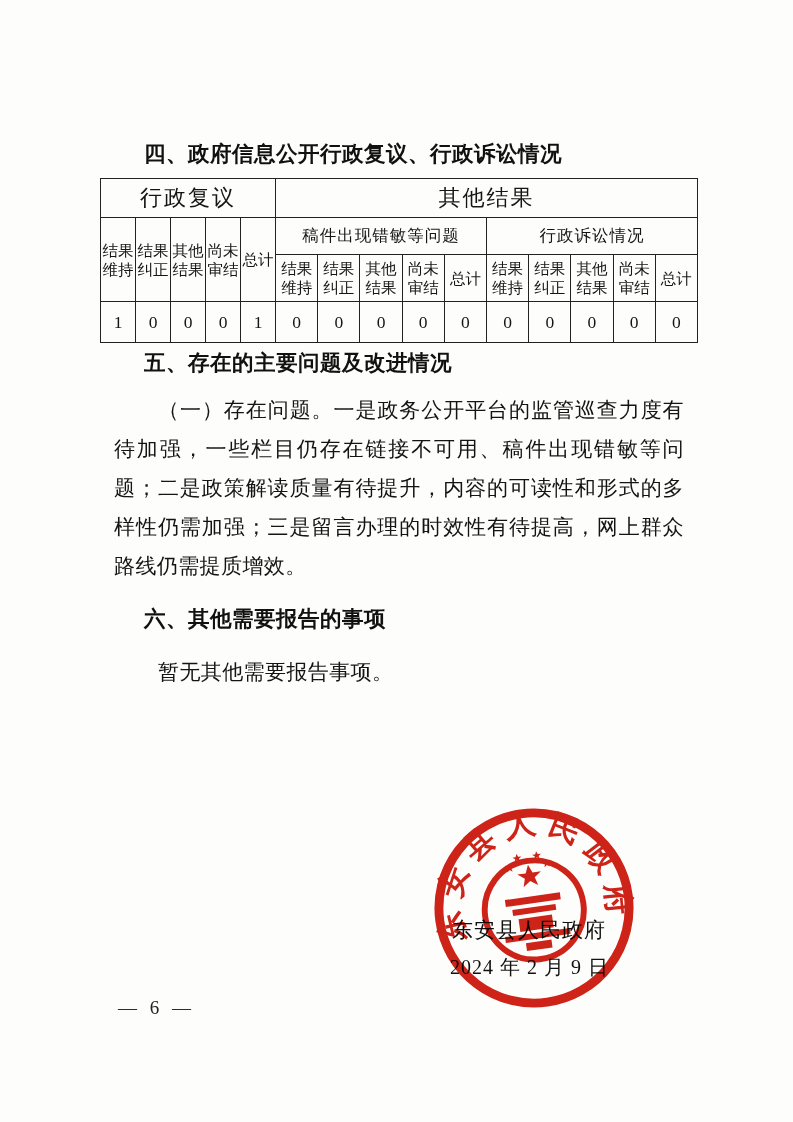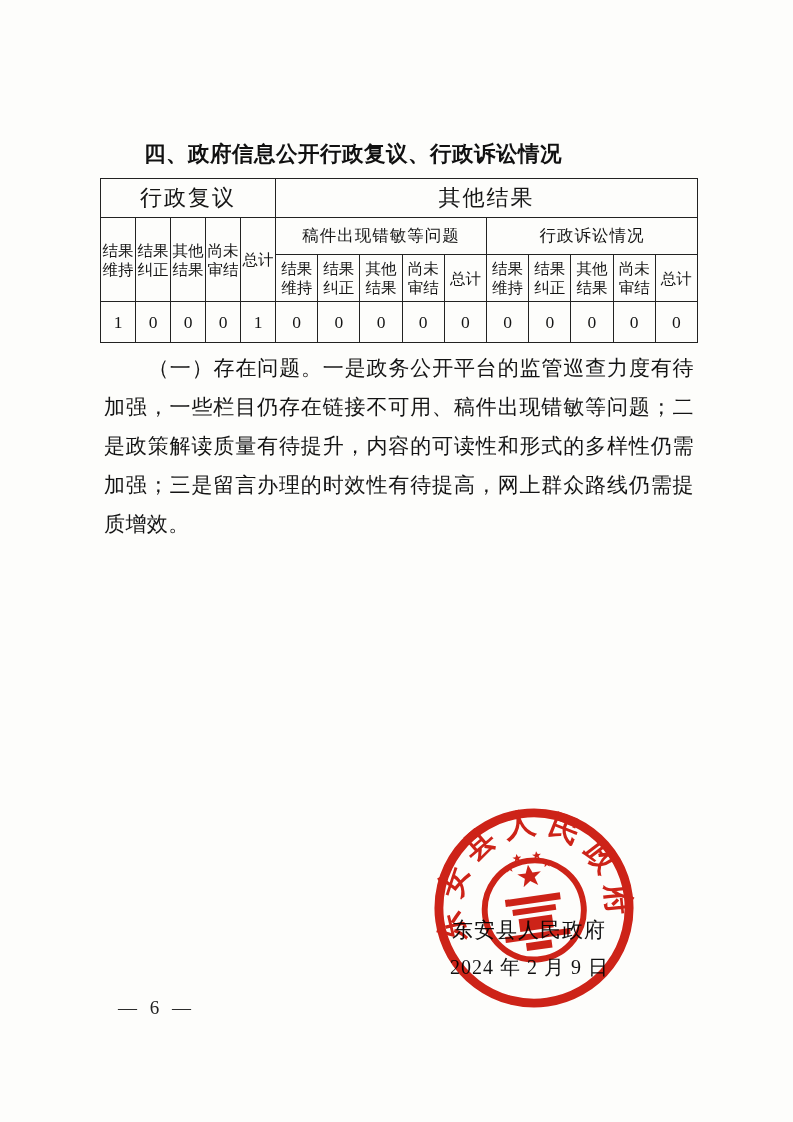--- a/index.html
+++ b/index.html
@@ -26,21 +26,21 @@
     padding:0; font-weight:normal; color:#151515;
   }
   .g-head   { height:38px; font-size:22px; letter-spacing:2px; }
   .sub-head { height:36px; font-size:16.5px; letter-spacing:1px; }
   .col-head { height:46px; font-size:15.5px; line-height:19px; }
   .col-head-tall { font-size:15.5px; line-height:19px; }
   td.val    { height:40px; font-size:17.5px; }
 
   .h5 { margin-top:6px; }
   p.body {
-    font-size:21px; line-height:39px; margin:4px;
+    font-size:21px; line-height:39px; margin:14px;
     text-align:justify; text-indent:44px; letter-spacing:0.4px; color:#141414;
   }
   .h6 { margin-top:4px; margin-bottom:0; line-height:39px; }
 
   .sign-name {
     position:absolute; left:452px; top:916px; width:160px;
     font-size:21px; letter-spacing:1px; color:#111; white-space:nowrap;
   }
   .sign-date {
     position:absolute; left:450px; top:954px; width:180px;
@@ -120,22 +120,25 @@
         <td class="val">0</td>
         <td class="val">0</td>
         <td class="val">0</td>
         <td class="val">0</td>
         <td class="val">0</td>
         <td class="val">0</td>
       </tr>
     </tbody>
       </table>
 
+    <h2 class="sec-title h5">五、存在的主要问题及改进情况</h2>
     <p class="body">（一）存在问题。一是政务公开平台的监管巡查力度有待加强，一些栏目仍存在链接不可用、稿件出现错敏等问题；二是政策解读质量有待提升，内容的可读性和形式的多样性仍需加强；三是留言办理的时效性有待提高，网上群众路线仍需提质增效。</p>
 
+    <h2 class="sec-title h6">六、其他需要报告的事项</h2>
+    <p class="body">暂无其他需要报告事项。</p>
   </div>
 
   <div class="sign-name">东安县人民政府</div>
   <div class="sign-date">2024 年 2 月 9 日</div>
 
   <svg class="seal" viewBox="0 0 210 210" aria-hidden="true">
     <defs>
       <polygon id="star" points="0,-10 2.9,-3.1 10,-3.1 4.2,1.2 6.2,8.1 0,3.8 -6.2,8.1 -4.2,1.2 -10,-3.1 -2.9,-3.1"></polygon>
       <path id="sealArc" d="M 34.6,130.6 A 75,75 0 1 1 175.4,130.6" fill="none"></path>
     </defs>

